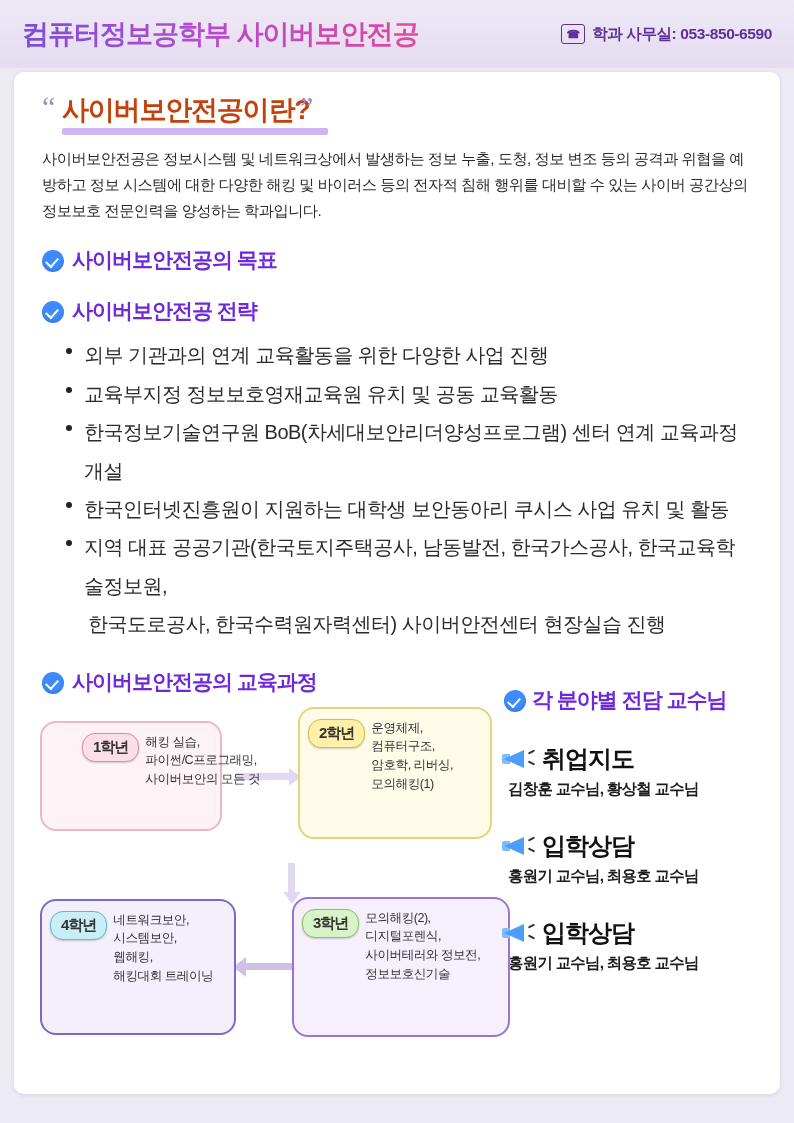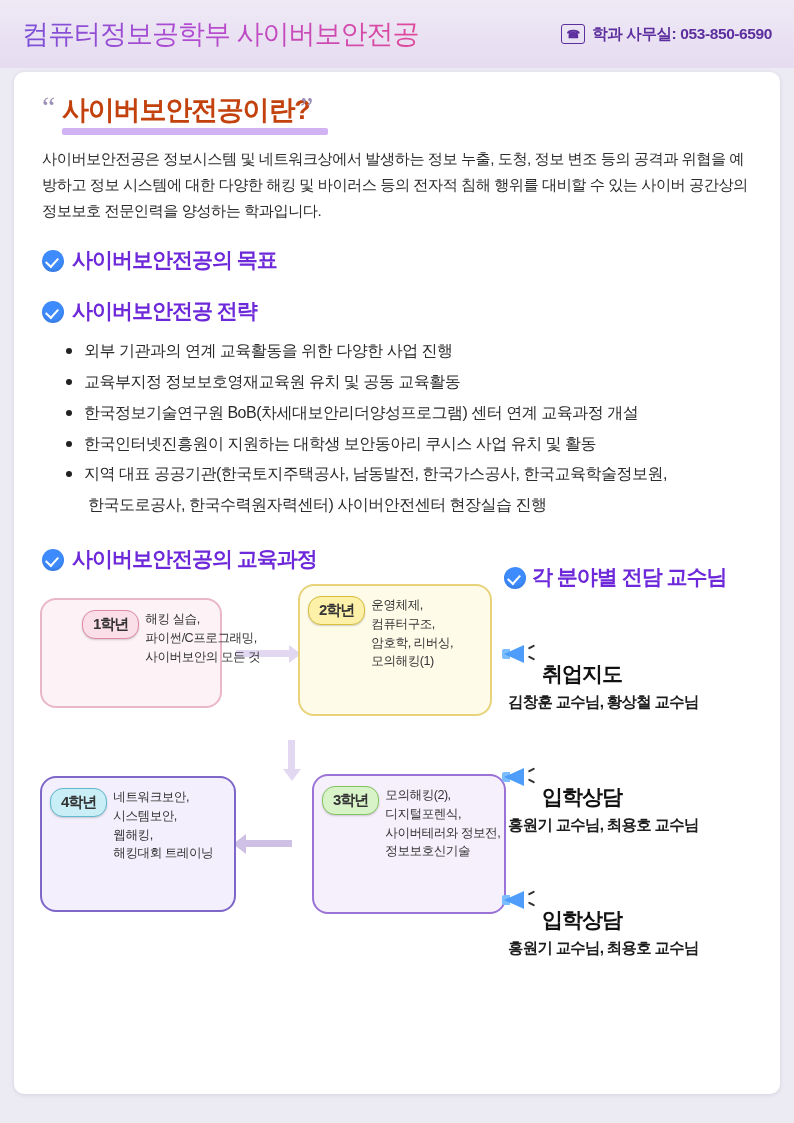--- a/index.html
+++ b/index.html
@@ -25,21 +25,21 @@
   .header {
     position: relative;
     height: 68px;
     background: linear-gradient(180deg, #efe9f6 0%, #e5dcf0 100%);
     display: flex;
     align-items: center;
     padding: 0 22px;
   }
   .header-title {
     font-size: 27px;
-    font-weight: normal;
+    font-weight: bold;
     letter-spacing: -1px;
     background: linear-gradient(90deg, #7a4fd6 0%, #b44bd0 45%, #e0499a 100%);
     -webkit-background-clip: text;
     background-clip: text;
     color: transparent;
     text-shadow: none;
     white-space: nowrap;
   }
   .header-contact {
     margin-left: auto;
@@ -182,21 +182,21 @@
     line-height: 1.95;
     color: #2b2b2b;
   }
 
   .strategy-list {
     margin: 2px 0 0 26px;
     padding: 0;
     list-style: none;
   }
   .strategy-list li {
-    font-size: 16px;
+    font-size: 20px;
     letter-spacing: -0.5px;
     line-height: 1.92;
     color: #2b2b2b;
     position: relative;
     padding-left: 18px;
   }
   .strategy-list li::before {
     content: "";
     position: absolute;
     left: 0;
@@ -263,21 +263,21 @@
   }
   #box1 .year { background: #fbdfe8; border: 1.6px solid #e08aa7; }
   #box2 {
     left: 258px; top: 0; width: 194px; height: 132px;
     border: 2px solid #e8d37a;
     background: #fefbe9;
     align-items: flex-start;
   }
   #box2 .year { background: #fdf0a8; border: 1.6px solid #d9bd3d; }
   #box3 {
-    left: 272px; top: 190px; width: 194px; height: 140px;
+    left: 252px; top: 190px; width: 218px; height: 140px;
     border: 2px solid #9b73d6;
     background: #f6f0fd;
     align-items: flex-start;
   }
   #box3 .year { background: #d9f3c9; border: 1.6px solid #84c45e; }
   #box4 {
     left: 0; top: 192px; width: 196px; height: 136px;
     border: 2px solid #7f67c9;
     background: #f3effc;
     align-items: flex-start;
@@ -348,25 +348,24 @@
     position: absolute;
     right: 1px;
     width: 7px;
     height: 2px;
     background: #333;
     border-radius: 1px;
   }
   .megaphone .line1 { top: 5px; transform: rotate(-28deg); }
   .megaphone .line2 { top: 16px; transform: rotate(28deg); }
   .prof-role {
-    font-size: 21px;
+    font-size: 24px;
     font-weight: bold;
     letter-spacing: -1px;
     color: #111;
-    margin-top: 40px;
   }
   .prof-names {
     font-size: 15.4px;
     letter-spacing: -0.7px;
     margin: 4px 0 0 6px;
     color: #1c1c1c;
     font-weight: bold;
   }
 
   .right-head {

